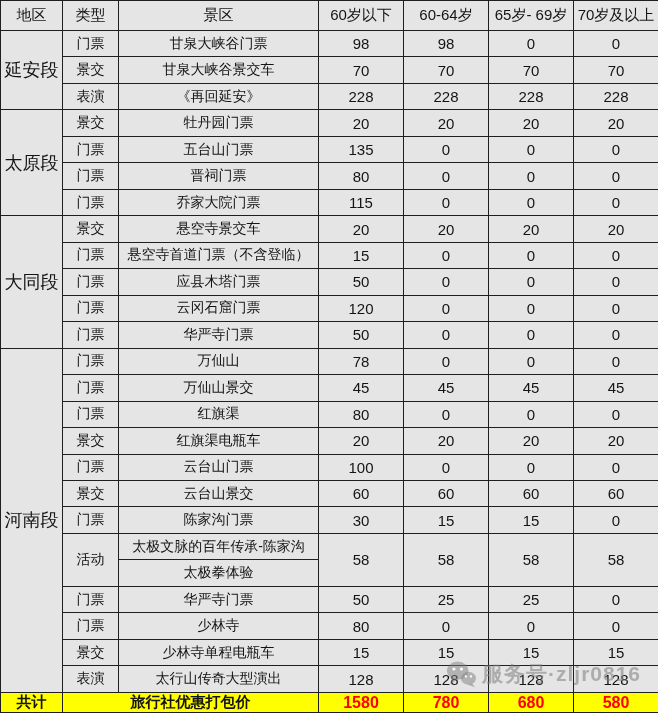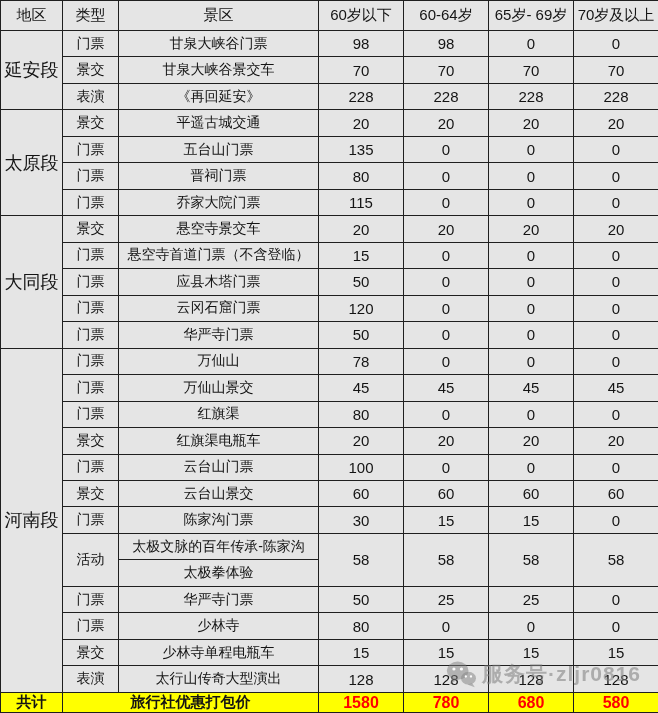--- a/index.html
+++ b/index.html
@@ -110,21 +110,21 @@
           <td>表演</td>
           <td>《再回延安》</td>
           <td class="num">228</td>
           <td class="num">228</td>
           <td class="num">228</td>
           <td class="num">228</td>
         </tr>
         <tr>
           <td class="region" rowspan="4">太原段</td>
           <td>景交</td>
-          <td>平遥古城交通</td>
+          <td>牡丹园门票</td>
           <td class="num">20</td>
           <td class="num">20</td>
           <td class="num">20</td>
           <td class="num">20</td>
         </tr>
         <tr>
           <td>门票</td>
           <td>五台山门票</td>
           <td class="num">135</td>
           <td class="num">0</td>

